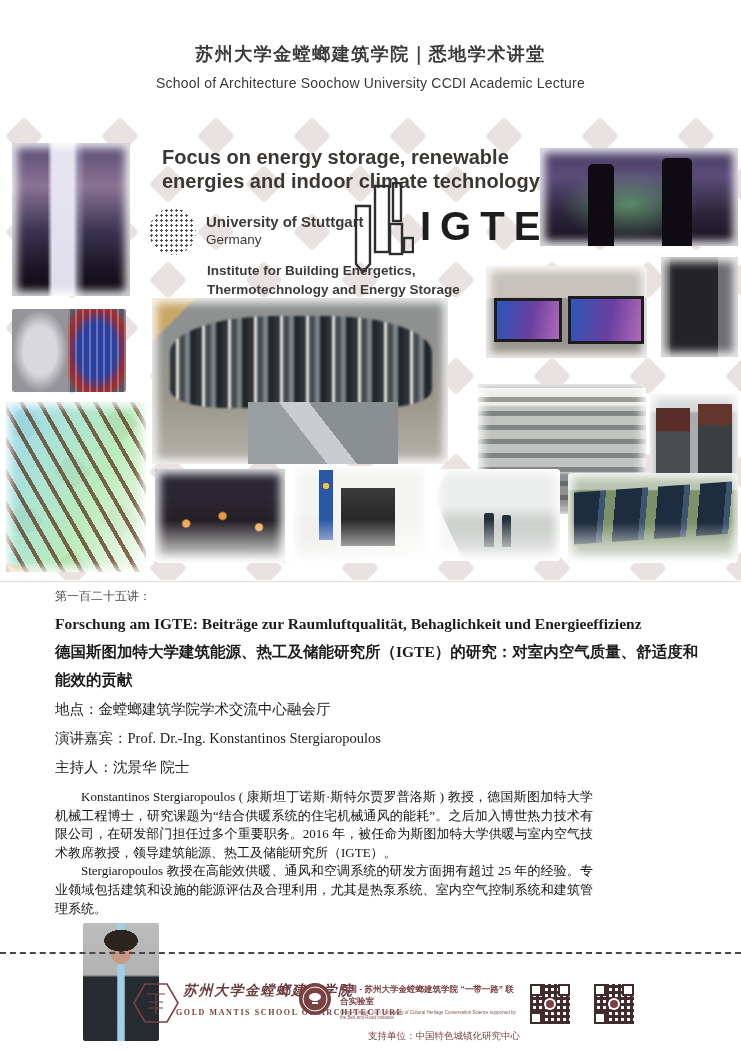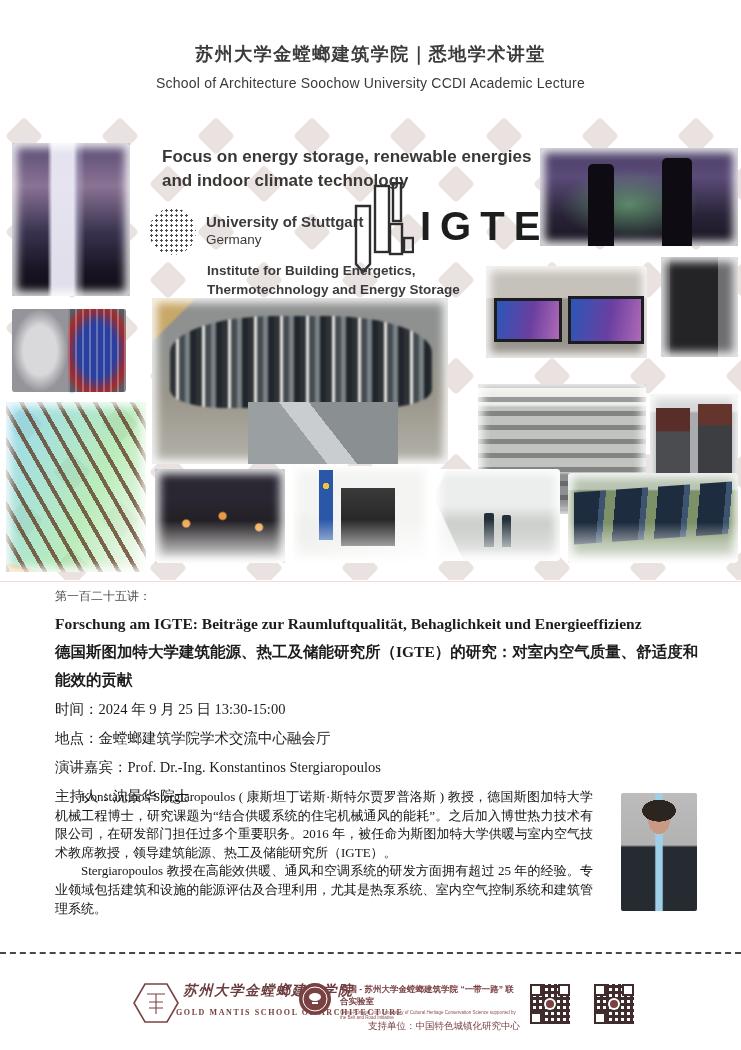--- a/index.html
+++ b/index.html
@@ -11,21 +11,21 @@
   
   .header{position:absolute;top:0;left:0;width:741px;text-align:center;}
   .header .t-zh{margin-top:42px;font-size:18px;font-weight:700;letter-spacing:1.5px;color:#3c3c3c;}
   .header .t-en{margin-top:9px;font-size:14px;color:#3a3a3a;letter-spacing:.2px;}
 
   
   .collage{position:absolute;top:112px;left:0;width:741px;height:468px;}
   .pattern{position:absolute;inset:0;}
   .ph{position:absolute;border-radius:3px;box-shadow:inset 0 0 9px 5px rgba(255,255,255,.85);overflow:hidden;}
   .fade::after{content:"";position:absolute;inset:0;background:linear-gradient(180deg,rgba(255,255,255,0) 55%,rgba(255,255,255,.95) 100%);}
-  .focus-text{position:absolute;width:385px;font-size:17px;font-weight:600;color:#3a3734;line-height:24px;}
+  .focus-text{position:absolute;width:385px;font-size:20px;font-weight:600;color:#3a3734;line-height:24px;}
   .uni-block{position:absolute;color:#3b3b3b;}
   .uni-name{font-size:15px;font-weight:700;}
   .uni-country{font-size:13.5px;margin-top:2px;}
   .institute-text{position:absolute;width:322px;font-size:13.5px;font-weight:600;color:#3b3b3b;line-height:19px;}
   .igte-word{position:absolute;font-size:40px;font-weight:800;letter-spacing:9px;color:#1d1d1d;}
   .dots-circle{position:absolute;border-radius:50%;
     background:radial-gradient(#4d4d4d 1px,rgba(0,0,0,0) 1.35px);background-size:5px 5px;}
   .sil{position:absolute;background:#0e0b13;border-radius:5px 5px 0 0;}
   .screen{position:absolute;background:linear-gradient(100deg,#2a57b8,#6a3fa0 55%,#b06ab8);border:3px solid #1d1d20;}
   .fig{position:absolute;background:#23303a;border-radius:2px 2px 0 0;}
@@ -37,21 +37,21 @@
   .pink-line{position:absolute;top:581px;left:0;width:741px;border-top:1px solid #f4dada;}
   .info{position:absolute;top:588px;left:55px;width:645px;
     font-family:"Liberation Serif","DejaVu Serif",serif;color:#1c1c1c;}
   .series{font-size:12px;color:#4a4a4a;}
   .title-de{margin-top:10px;font-size:15.5px;font-weight:700;}
   .title-zh{margin-top:5px;font-size:15.5px;font-weight:700;line-height:28px;}
   .detail{margin-top:2px;font-size:14.5px;line-height:27px;}
 
   
   .bio{position:absolute;top:788px;left:55px;width:645px;display:flex;
-    font-family:"Liberation Serif","DejaVu Serif",serif;}
+    font-family:"Liberation Serif","DejaVu Serif",serif;flex-direction:column;}
   .bio-text{width:538px;font-size:13px;line-height:18.6px;text-align:justify;color:#141414;}
   .bio-text p{margin:0;text-indent:2em;}
   .portrait{width:76px;height:118px;margin-left:28px;margin-top:5px;border-radius:2px;
     background:
       radial-gradient(ellipse 17px 11px at 50% 15%,#2b241f 98%,rgba(0,0,0,0)),
       radial-gradient(ellipse 11px 14px at 50% 23%,#c89a83 98%,rgba(0,0,0,0)),
       linear-gradient(90deg,rgba(0,0,0,0) 44%,#9fd0e8 46% 54%,rgba(0,0,0,0) 56%),
       linear-gradient(180deg,rgba(0,0,0,0) 0 44%,#262a31 46%),
       linear-gradient(180deg,#bcbcbc,#a6a6a6);}
 
@@ -61,21 +61,21 @@
   .footer{position:absolute;top:962px;left:0;width:741px;height:88px;color:#7a4143;}
   .hex-logo{position:absolute;left:133px;top:20px;}
   .calligraphy{position:absolute;left:183px;top:20px;font-size:14px;font-weight:700;font-style:italic;
     letter-spacing:1.5px;color:#6d3c3e;font-family:"Liberation Serif","DejaVu Serif",serif;}
   .school-en{position:absolute;left:176px;top:46px;font-size:8px;font-weight:700;letter-spacing:1.6px;
     font-family:"Liberation Serif","DejaVu Serif",serif;}
   .seal-logo{position:absolute;left:298px;top:20px;}
   .lab-block{position:absolute;left:340px;top:22px;width:180px;}
   .lab-zh{font-size:8.5px;font-weight:700;}
   .lab-en{font-size:4.5px;margin-top:2px;color:#8a5355;}
-  .support{font-size:9.5px;text-align:right;}
+  .support{margin-top:10px;font-size:9.5px;text-align:right;}
   .qr{position:absolute;top:22px;width:40px;height:40px;
     background:
       repeating-linear-gradient(0deg,#402c2c 0 3px,rgba(0,0,0,0) 3px 6px),
       repeating-linear-gradient(90deg,#402c2c 0 3px,#fff 3px 6px);}
   .qr .eye{position:absolute;width:8px;height:8px;border:2px solid #402c2c;background:#fff;}
   .qr .eye.tl{left:0;top:0}.qr .eye.tr{right:0;top:0}.qr .eye.bl{left:0;bottom:0}
   .qr .qlogo{position:absolute;left:14px;top:14px;width:8px;height:8px;border-radius:50%;
     background:#7a4143;border:2px solid #fff;}
 </style>
 </head>
@@ -191,21 +191,20 @@
       repeating-linear-gradient(95deg,#1d2c3e 0 26px,#3c5470 26px 32px,rgba(0,0,0,0) 32px 42px);"></div>
   </div>
 </div>
 
 <div class="pink-line"></div>
 
 <div class="info">
   <div class="series">第一百二十五讲：</div>
   <div class="title-de">Forschung am IGTE: Beiträge zur Raumluftqualität, Behaglichkeit und Energieeffizienz</div>
   <div class="title-zh">德国斯图加特大学建筑能源、热工及储能研究所（IGTE）的研究：对室内空气质量、舒适度和能效的贡献</div>
-  <div class="detail">时间：2024 年 9 月 25 日 13:30-15:00</div>
   <div class="detail">地点：金螳螂建筑学院学术交流中心融会厅</div>
   <div class="detail">演讲嘉宾：Prof. Dr.-Ing. Konstantinos Stergiaropoulos</div>
   <div class="detail">主持人：沈景华 院士</div>
 </div>
 
 <div class="bio">
   <div class="bio-text">
     <p>Konstantinos Stergiaropoulos ( 康斯坦丁诺斯·斯特尔贾罗普洛斯 ) 教授，德国斯图加特大学机械工程博士，研究课题为“结合供暖系统的住宅机械通风的能耗”。之后加入博世热力技术有限公司，在研发部门担任过多个重要职务。2016 年，被任命为斯图加特大学供暖与室内空气技术教席教授，领导建筑能源、热工及储能研究所（IGTE）。</p>
     <p>Stergiaropoulos 教授在高能效供暖、通风和空调系统的研发方面拥有超过 25 年的经验。专业领域包括建筑和设施的能源评估及合理利用，尤其是热泵系统、室内空气控制系统和建筑管理系统。</p>
   </div>

